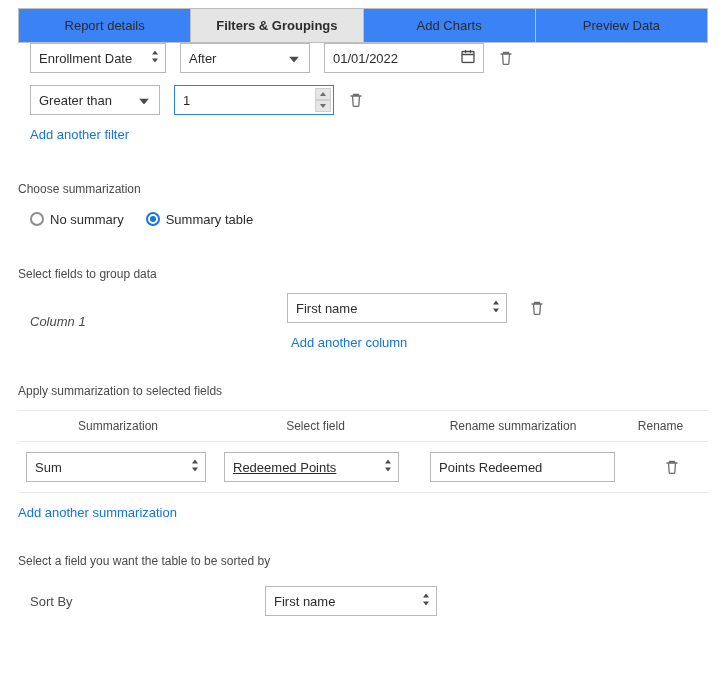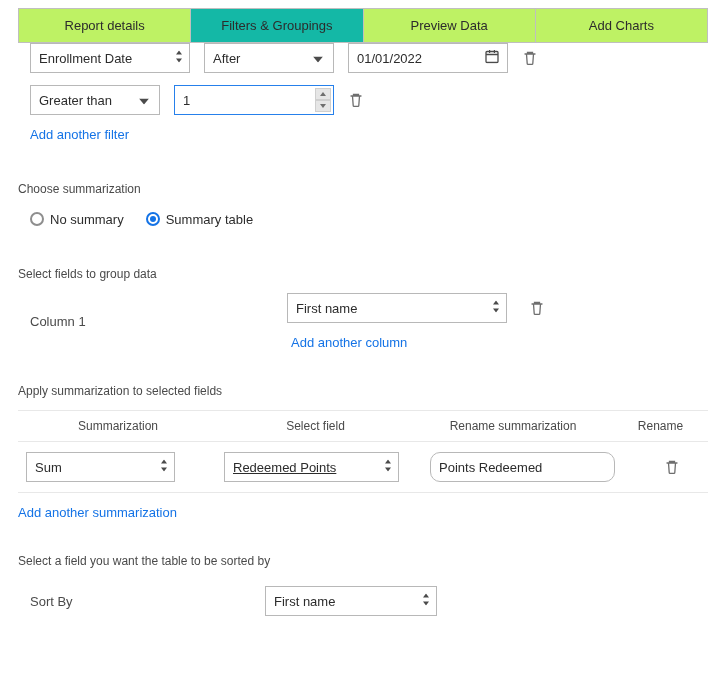--- a/index.html
+++ b/index.html
@@ -14,24 +14,24 @@
 
     
     .tabs { display: flex; width: 100%; border: 1px solid #bfbfbf; }
     .tab {
       flex: 1;
       text-align: center;
       padding: 9px 0;
       font-size: 13px;
       border-right: 1px solid #bfbfbf;
       cursor: pointer;
-      background: #bef264;
+      background: #3b82f6;
     }
     .tab:last-child { border-right: none; }
-    .tab.active { background: #14b8a6; }
+    .tab.active { background: #e5e5e5; font-weight: bold; }
 
     
     .section-label {
       margin-top: 30px;
       margin-bottom: 12px;
       font-size: 12px;
       color: #4a4a4a;
     }
 
     
@@ -43,27 +43,27 @@
       height: 30px;
       border: 1px solid #b8b8b8;
       background: #fff;
       padding: 0 8px;
       display: flex;
       align-items: center;
       position: relative;
       font-size: 13px;
       color: #2c2c2c;
     }
-    .control.w-field { width: 160px; align-items: center; }
+    .control.w-field { width: 136px; align-items: center; }
     .control.w-op    { width: 130px; }
     .control.w-val   { width: 160px; }
     .control.w-select-mid { width: 220px; }
-    .control.w-sum   { width: 149px; }
+    .control.w-sum   { width: 180px; }
     .control.w-sfield { width: 175px; }
-    .control.w-rename { width: 185px; border-radius: 10px; }
+    .control.w-rename { width: 185px; }
     .control.w-sort { width: 172px; }
 
     .control.focused { border: 1.5px solid #2680eb; }
 
     .select-arrows {
       position: absolute;
       right: 6px;
       top: 50%;
       transform: translateY(-50%);
       pointer-events: none;
@@ -129,21 +129,21 @@
     .radio-circle.checked { border-color: #1473e6; }
     .radio-circle.checked::after {
       content: '';
       width: 6px; height: 6px;
       background: #1473e6;
       border-radius: 50%;
     }
 
     
     .group-row { display: flex; align-items: center; gap: 22px; margin-left: 12px; margin-top: 6px; }
-    .group-label { width: 235px; font-size: 13px; color: #4a4a4a; }
+    .group-label { width: 235px; font-size: 13px; color: #4a4a4a; font-style: italic; }
     .group-col { display: flex; flex-direction: column; align-items: flex-start; }
     .group-col .link-btn { margin-top: 12px; margin-left: 4px; }
 
     
     .sum-header {
       display: flex;
       border-top: 1px solid #e8e8e8;
       border-bottom: 1px solid #e8e8e8;
       margin-top: 10px;
       font-size: 12px;
@@ -174,22 +174,22 @@
     .summarize-link { margin-top: 12px; }
   </style>
 </head>
 <body>
 
 <div class="page">
 
   <div class="tabs">
     <div class="tab"><span>Report details</span></div>
     <div class="tab active"><span>Filters &amp; Groupings</span></div>
+    <div class="tab"><span>Add Charts</span></div>
     <div class="tab"><span>Preview Data</span></div>
-    <div class="tab"><span>Add Charts</span></div>
   </div>
 
   <div class="filters-area">
 
     <div class="filter-block">
       
       <div class="filter-row">
         <div class="control w-field">
           <span class="label">Enrollment Date</span>
           <span class="select-arrows">

